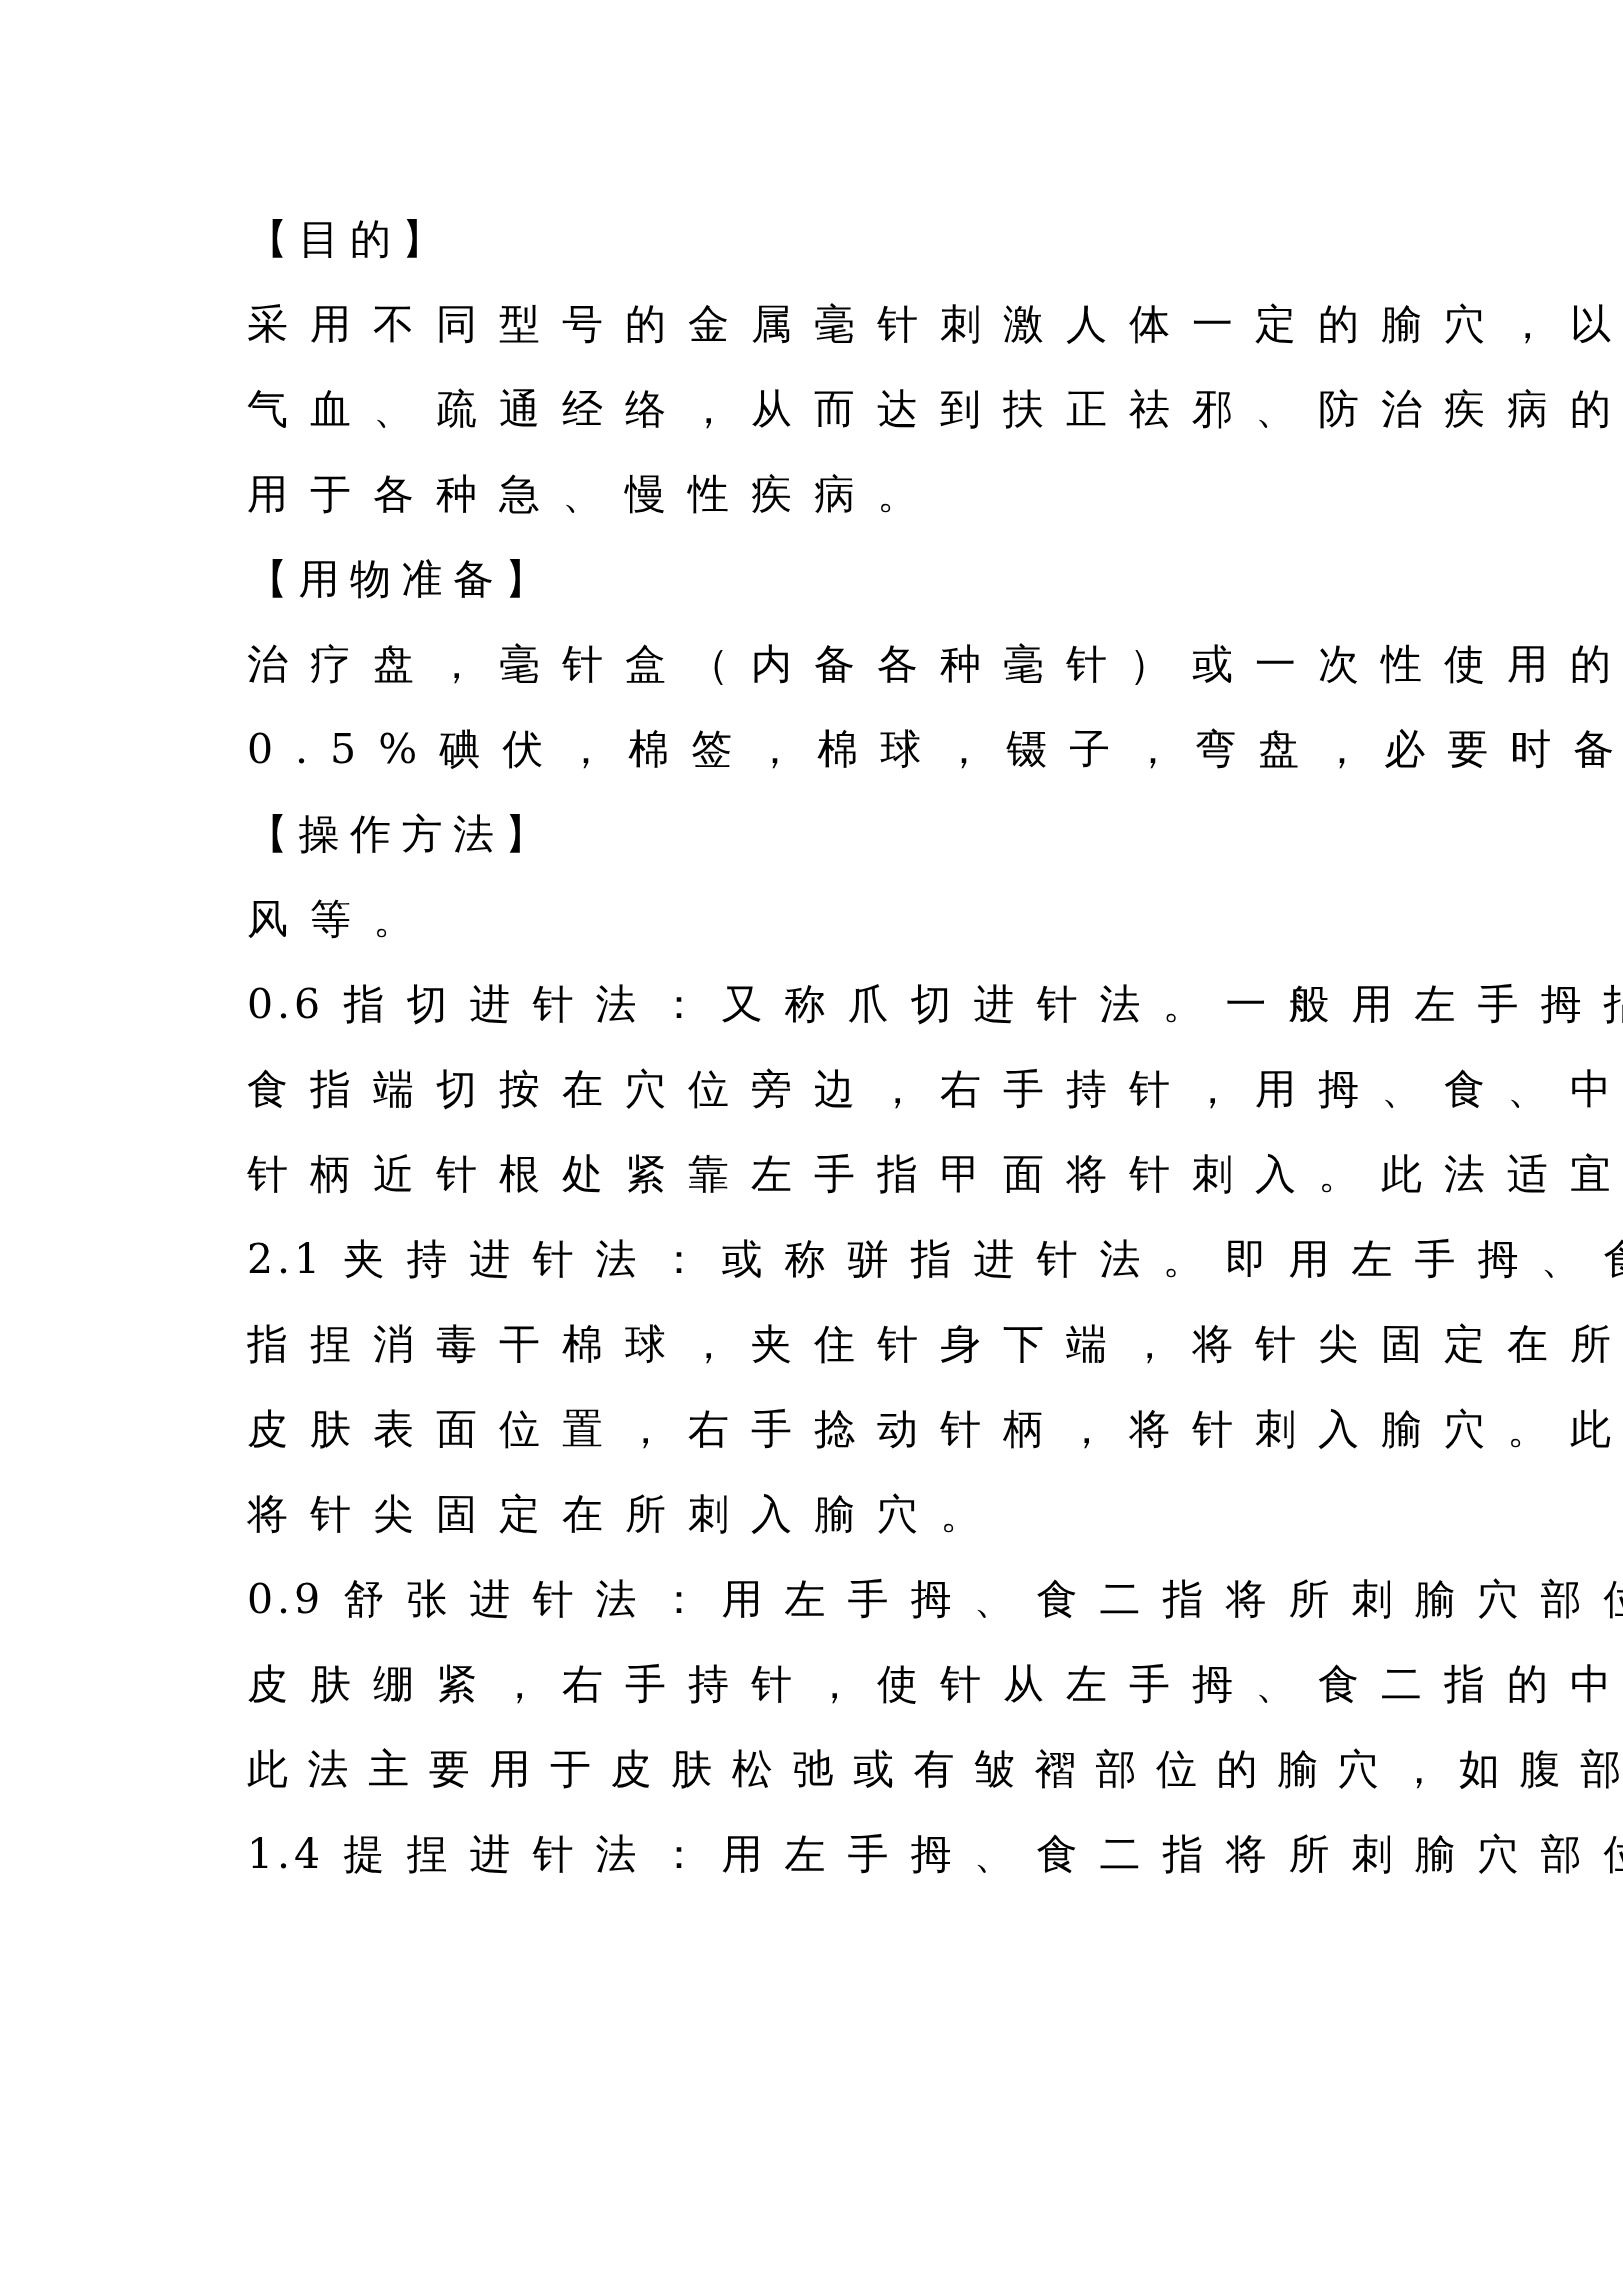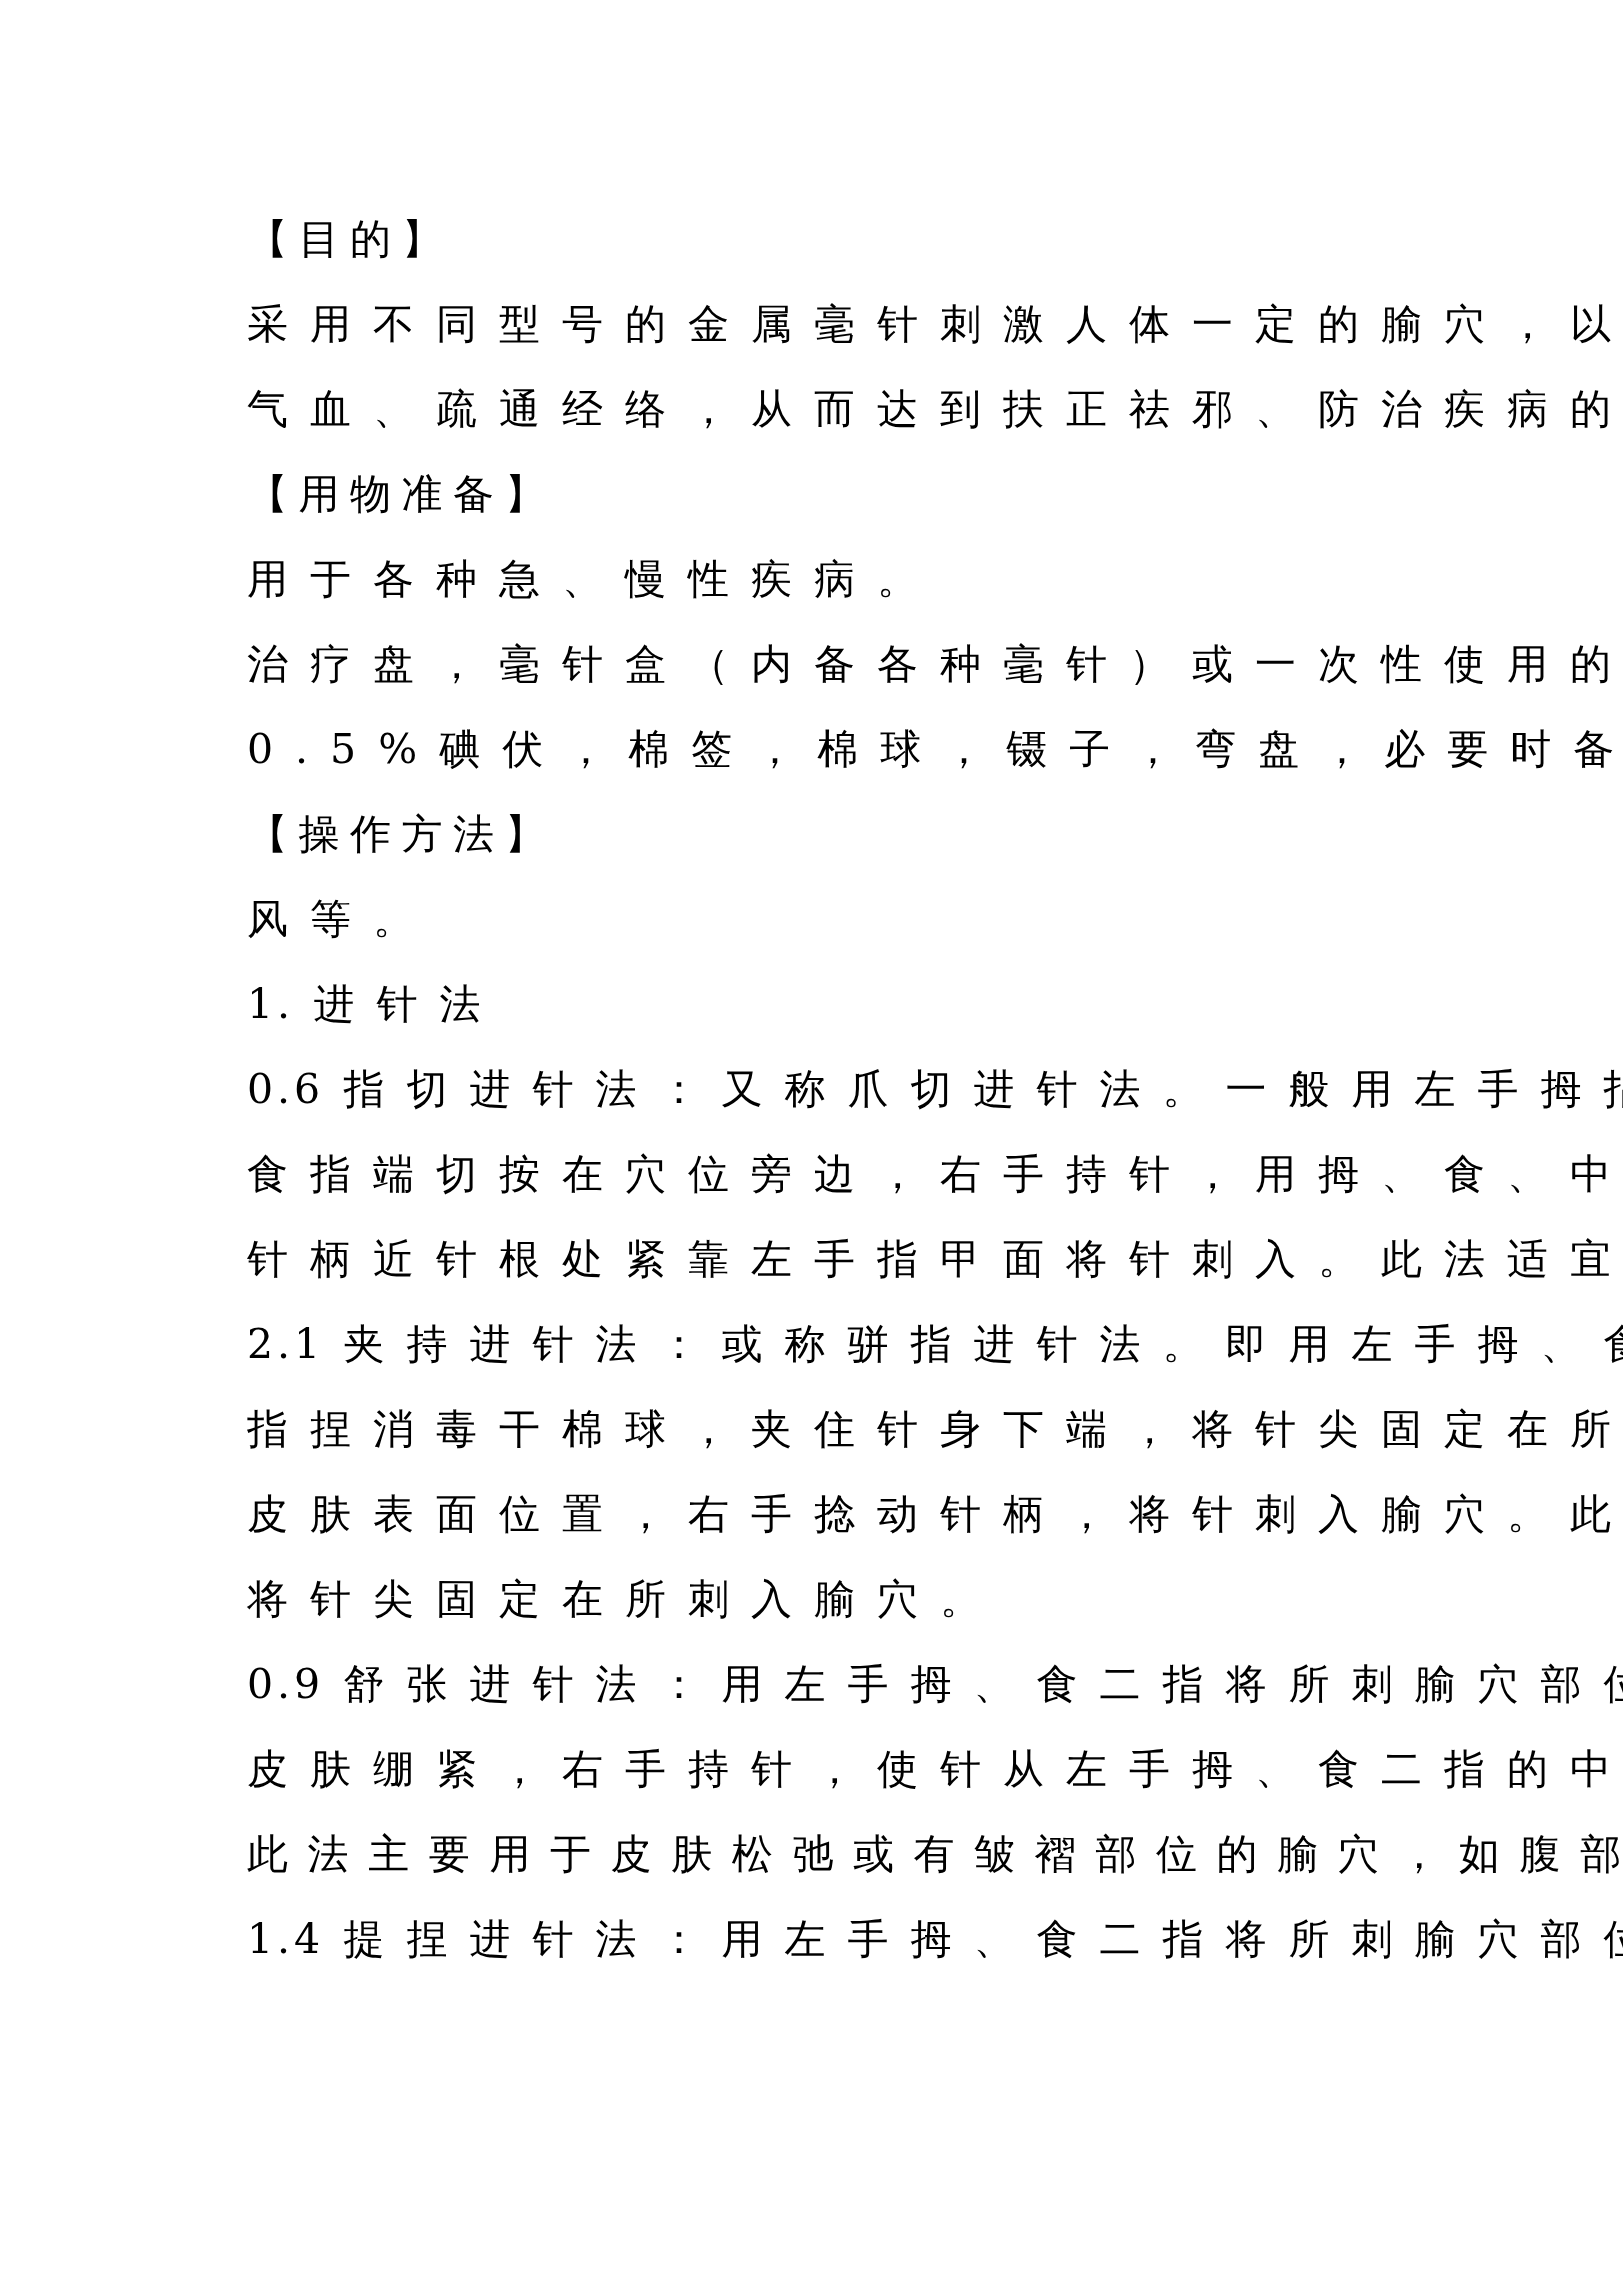--- a/index.html
+++ b/index.html
@@ -42,32 +42,29 @@
     }
   </style>
 </head>
 <body>
 
 <div class="page">
 
   <div class="line heading">【目的】</div>
   <div class="line">采用不同型号的金属毫针刺激人体一定的腧穴，以调和</div>
   <div class="line">气血、疏通经络，从而达到扶正祛邪、防治疾病的目的。适</div>
+  <div class="line">用于各种急、慢性疾病。</div>
+
   <div class="line heading">【用物准备】</div>
-
-  <div class="line">用于各种急、慢性疾病。</div>
   <div class="line">治疗盘，毫针盒（内备各种毫针）或一次性使用的毫针，</div>
   <div class="line">0.5%碘伏，棉签，棉球，镊子，弯盘，必要时备毛毯和屏</div>
   <div class="line heading">【操作方法】</div>
 
   <div class="line">风等。</div>
 
-  <div class="line">
-    <span class="num">1.</span><span class="num-gap"></span><span>进针法</span>
-  </div>
 
   <div class="line">
     <span class="num">0.6</span><span class="num-gap"></span><span>指切进针法：又称爪切进针法。一般用左手拇指或</span>
   </div>
   <div class="line">食指端切按在穴位旁边，右手持针，用拇、食、中三指挟持</div>
   <div class="line">针柄近针根处紧靠左手指甲面将针刺入。此法适宜于短针的</div>
 
   <div class="line">
     <span class="num">2.1</span><span class="num-gap"></span><span>夹持进针法：或称骈指进针法。即用左手拇、食二</span>
   </div>

